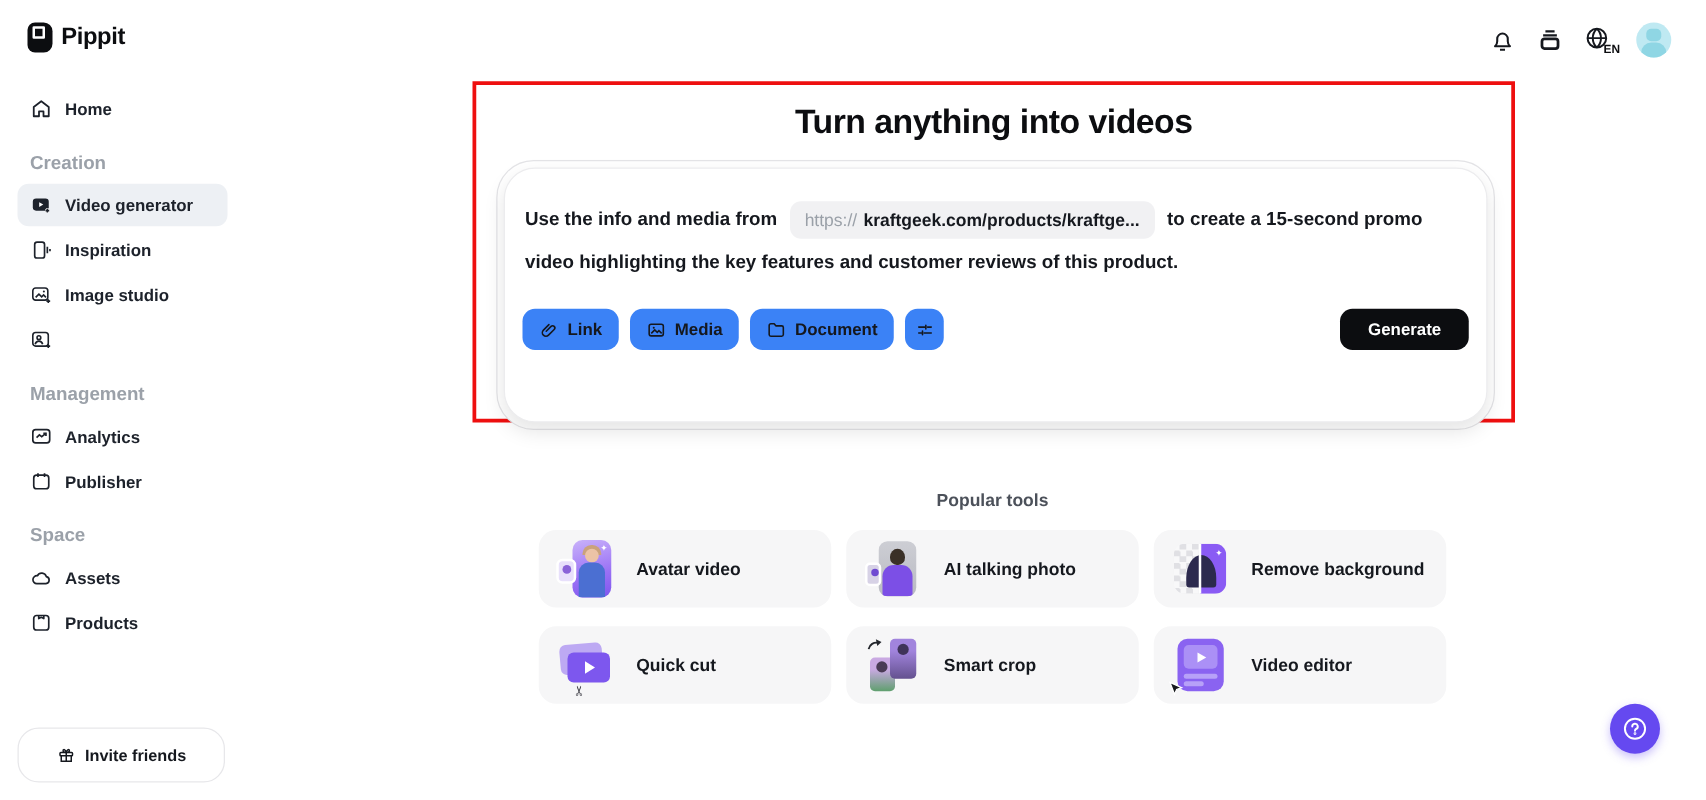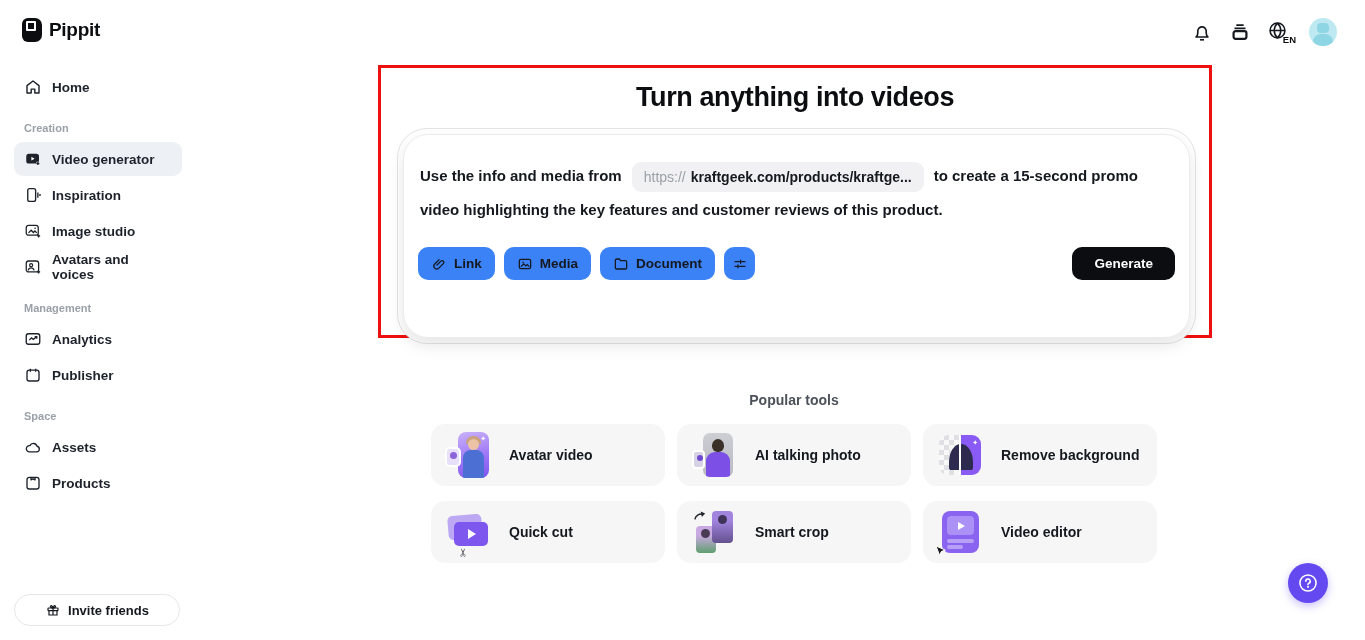--- a/index.html
+++ b/index.html
@@ -9,23 +9,23 @@
 
   
   .sidebar { position:absolute; left:0; top:0; width:196px; height:640px; background:#fff; padding:18px 14px; }
   .logo { display:flex; align-items:center; gap:7px; padding-left:8px; margin-bottom:28px; }
   .logo-mark { width:20px; height:24px; background:#0c0d10; border-radius:6px 7px 7px 6px; position:relative; }
   .logo-mark::after { content:""; position:absolute; left:4px; top:3px; width:6px; height:6px; border:2px solid #fff; border-radius:1px; }
   .logo-text { font-size:19px; font-weight:800; letter-spacing:-0.3px; color:#0c0d10; }
   .side-item { display:flex; align-items:center; gap:10px; height:34px; padding:0 10px; border-radius:9px; font-size:13.5px; font-weight:700; color:#1d222b; cursor:pointer; margin-bottom:2px; }
   .side-item.active { background:#edf0f4; }
   .side-item svg { width:18px; height:18px; flex:0 0 auto; }
-  .section-label { font-size:11px; font-weight:700; color:#9ba1a9; padding:0 10px; margin:18px 0 8px; }
+  .section-label { font-size:15px; font-weight:700; color:#9ba1a9; padding:0 10px; margin:18px 0 8px; }
   .home-gap { margin-bottom:6px; }
-  .invite-btn { position:absolute; left:14px; bottom:14px; width:166px; height:32px; border:1px solid #e7e7ea; border-radius:17px; background:#fff; display:flex; align-items:center; justify-content:center; gap:7px; font-size:13px; font-weight:700; color:#15181e; cursor:pointer; }
+  .invite-btn { position:absolute; left:14px; bottom:14px; width:166px; height:44px; border:1px solid #e7e7ea; border-radius:17px; background:#fff; display:flex; align-items:center; justify-content:center; gap:7px; font-size:13px; font-weight:700; color:#15181e; cursor:pointer; }
   .invite-btn svg { width:16px; height:16px; }
 
   
   .topbar { position:absolute; right:28px; top:18px; display:flex; align-items:center; gap:16px; }
   .top-icon { width:22px; height:22px; color:#15181e; cursor:pointer; display:flex; align-items:center; justify-content:center; }
   .top-icon svg { width:22px; height:22px; }
   .globe-wrap { position:relative; width:26px; height:24px; cursor:pointer; }
   .globe-wrap svg { width:21px; height:21px; }
   .globe-lang { position:absolute; right:-3px; bottom:-1px; font-size:9.5px; font-weight:800; color:#0c0d10; background:transparent; }
   .avatar { width:28px; height:28px; border-radius:50%; background:#bfe9f2; position:relative; overflow:hidden; cursor:pointer; }
@@ -150,21 +150,20 @@
         </svg>
       <span>Image studio</span>
     </div>
     <div class="side-item">
       <svg viewBox="0 0 24 24" fill="none" stroke="currentColor" stroke-width="1.7">
           <rect x="3" y="4" width="16.5" height="14.5" rx="3"></rect>
           <circle cx="9.5" cy="9.5" r="2"></circle>
           <path d="M5.5 16.5c.6-2.2 2.2-3.3 4-3.3s3.4 1.1 4 3.3"></path>
           <path d="M19.5 16.5v4M17.5 18.5h4"></path>
         </svg>
-      <span>Avatars and voices</span>
     </div>
 
     <div class="section-label">Management</div>
 
     <div class="side-item">
       <svg viewBox="0 0 24 24" fill="none" stroke="currentColor" stroke-width="1.8">
           <rect x="3" y="5" width="18" height="14" rx="3"></rect>
           <path d="M7 13.5l3-3 2.5 2L17 9"></path>
           <path d="M14.2 9H17v2.8"></path>
         </svg>

